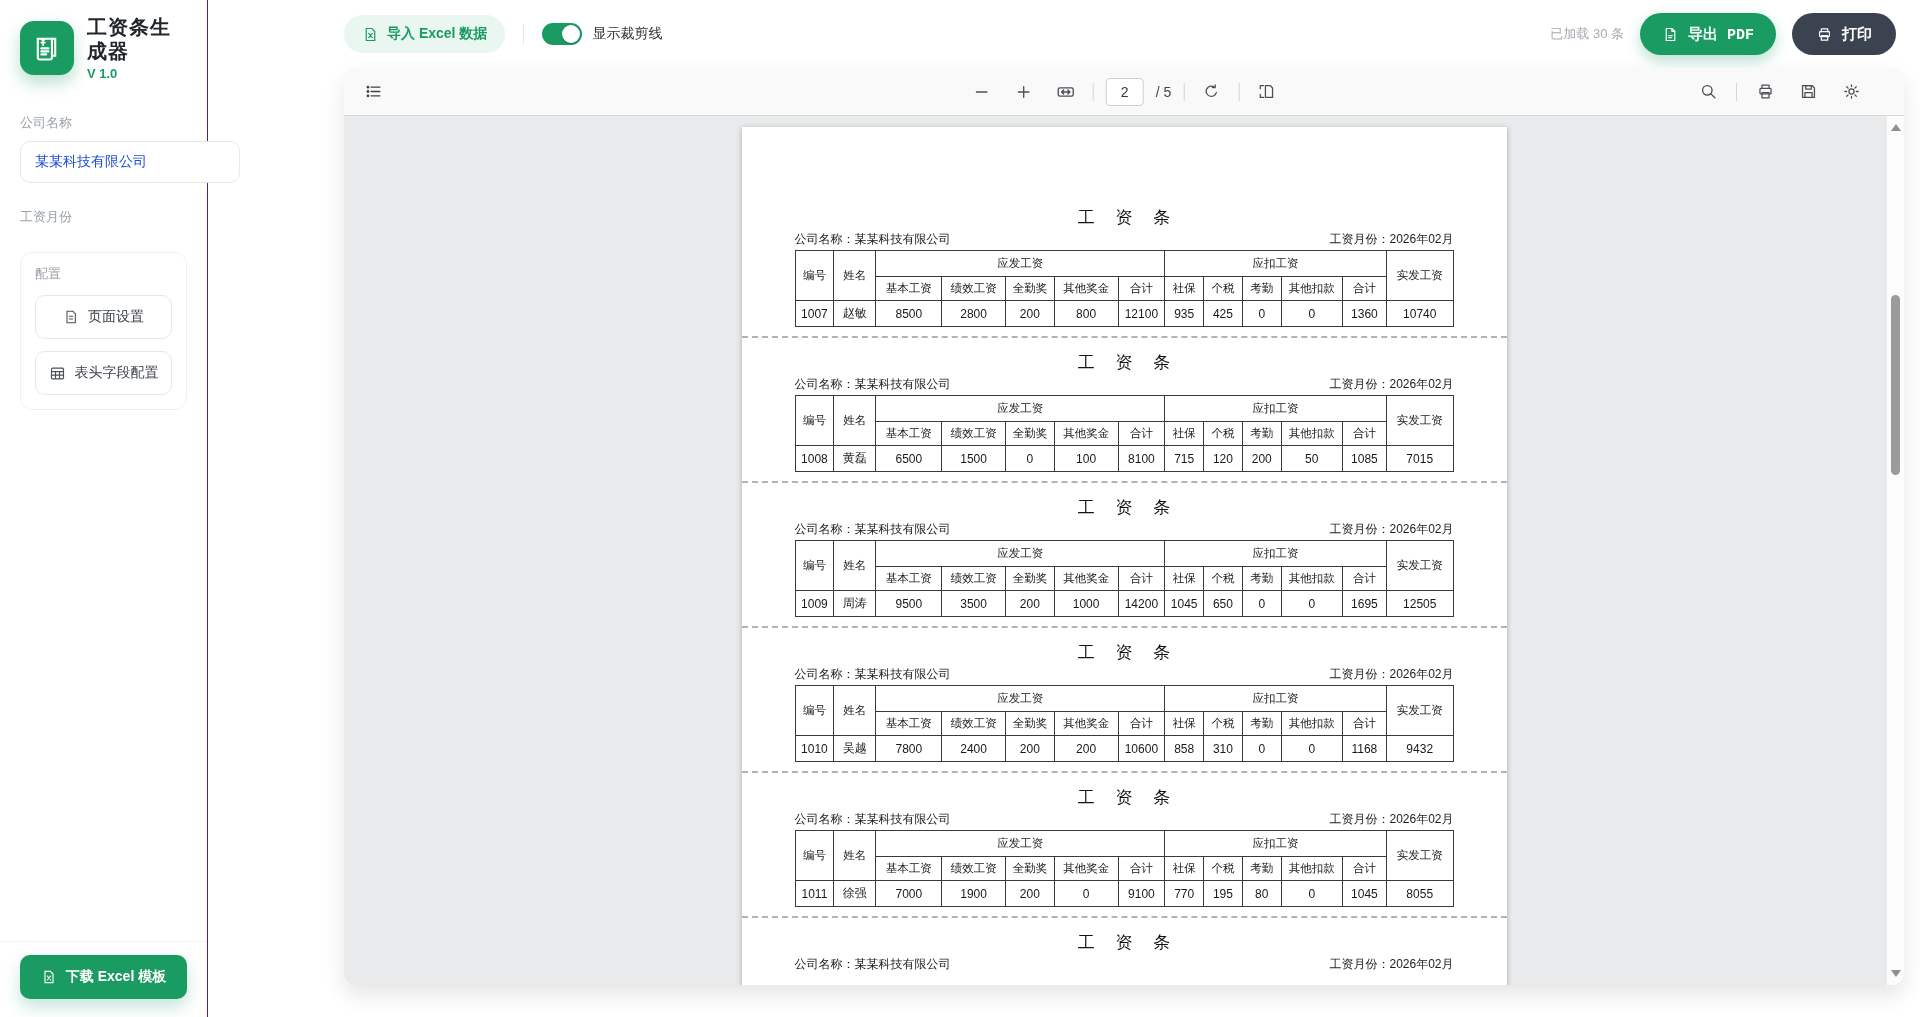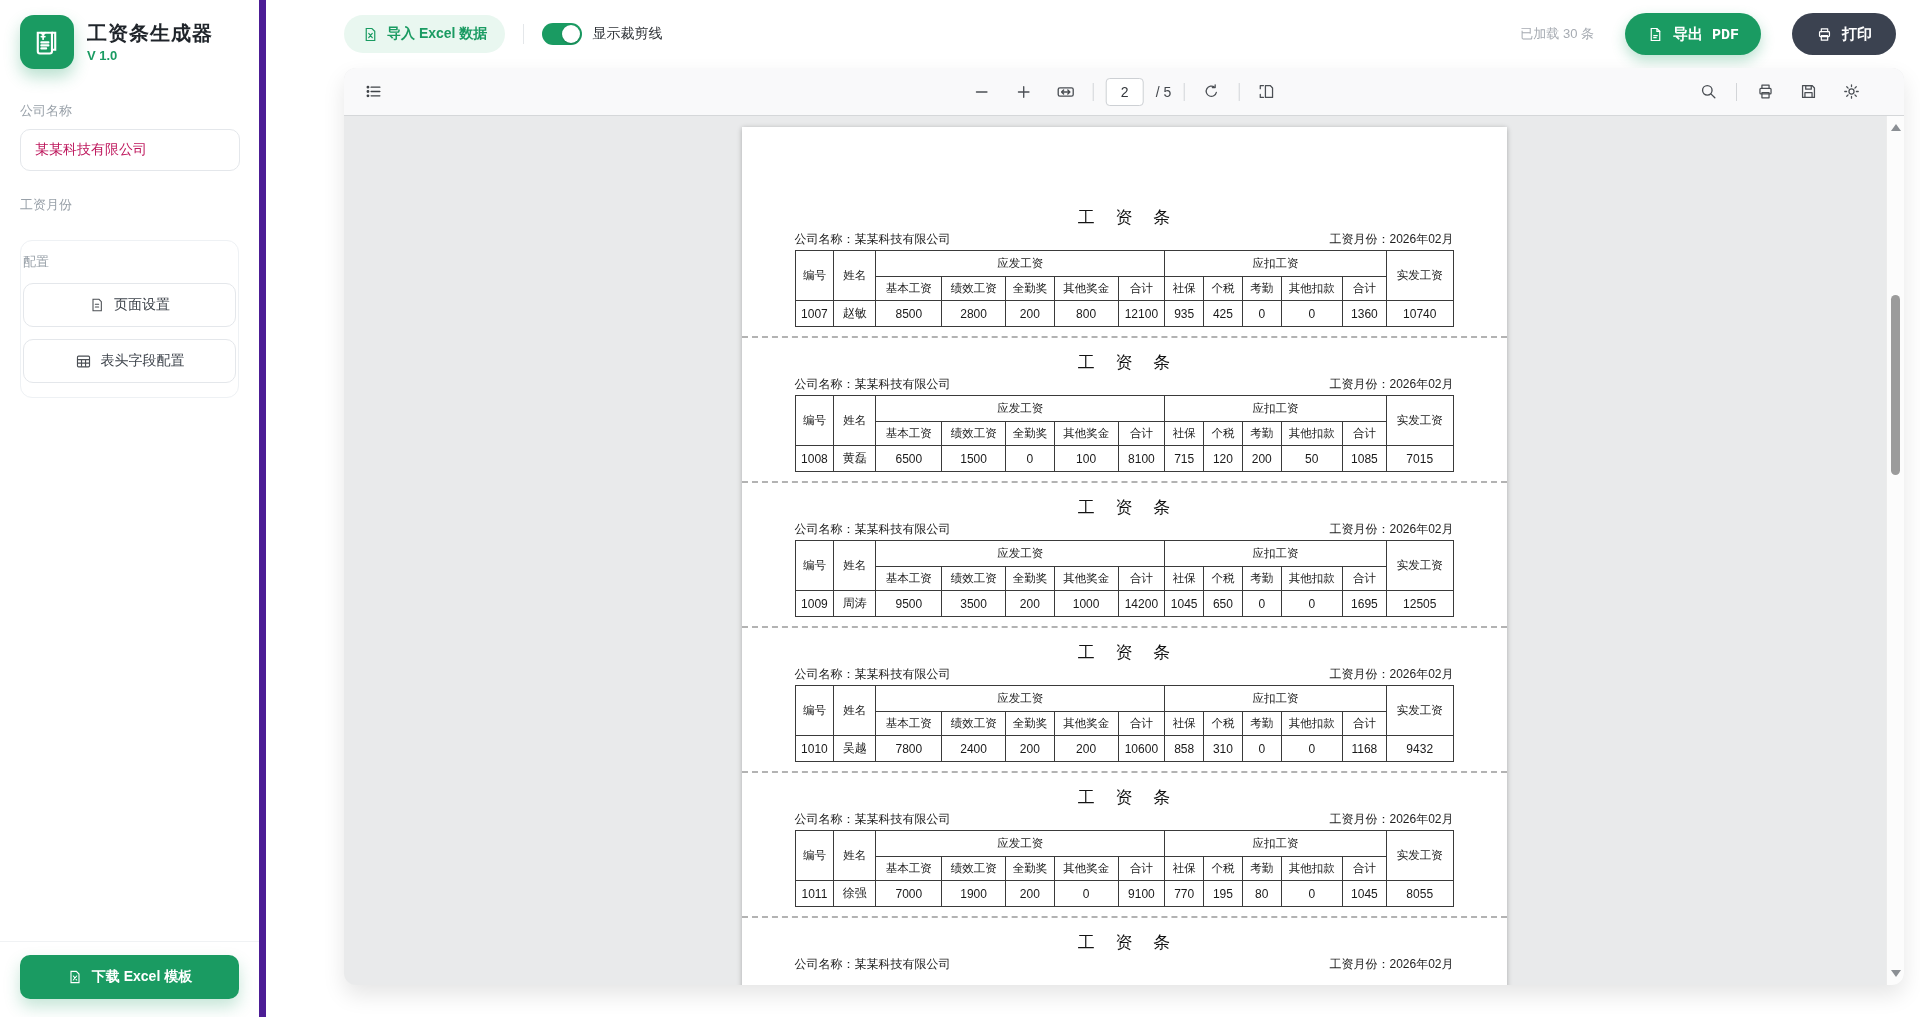--- a/index.html
+++ b/index.html
@@ -7,54 +7,54 @@
     --accent-light:#e9f7f0;
     --dark-btn:#3b4250;
   }
   *{box-sizing:border-box;}
   html,body{margin:0;padding:0;}
   body{
     width:1920px;height:1017px;overflow:hidden;background:#fff;
     font-family:"Liberation Sans","DejaVu Sans",sans-serif;color:#2f3338;
   }
   
-  .sidebar{position:fixed;left:0;top:0;bottom:0;width:266px;background:#fff;
-    border-right:7px solid #4c1d95;z-index:10;}
+  .sidebar{position:fixed;left:0;top:0;bottom:0;width:208px;background:#fff;
+    border-right:1px solid #4c1d95;z-index:10;}
   .brand{display:flex;align-items:center;gap:13px;padding:15px 20px 8px;}
   .logo{width:54px;height:54px;border-radius:14px;background:var(--accent);
     display:flex;align-items:center;justify-content:center;flex:none;
     box-shadow:0 8px 16px rgba(26,155,98,.30);}
   .brand-name{font-size:20px;font-weight:bold;color:#1f242a;letter-spacing:1px;line-height:24px;}
   .brand-ver{font-size:13px;font-weight:bold;color:var(--accent);margin-top:3px;}
   .field-label{margin:25px 20px 9px;font-size:13px;color:#99a1a9;}
   .text-input{display:block;margin:0 20px;width:220px;height:42px;border:1px solid #e4e7eb;
-    border-radius:10px;padding:0 14px;font-size:14px;color:#be185d;background:#fff;outline:none;
+    border-radius:10px;padding:0 14px;font-size:14px;color:#1d4ed8;background:#fff;outline:none;
     font-family:inherit;}
-  .config-card{margin:26px 20px 0;border:1px solid #eef1f4;border-radius:12px;padding:12px 2px 14px;}
+  .config-card{margin:26px 20px 0;border:1px solid #eef1f4;border-radius:12px;padding:12px 14px 14px;}
   .config-title{font-size:13px;color:#99a1a9;}
   .config-btn{margin-top:12px;width:100%;height:44px;border:1px solid #e4e7eb;border-radius:10px;
     background:#fff;display:flex;align-items:center;justify-content:center;gap:9px;
     font-size:14px;color:#3d434b;cursor:pointer;font-family:inherit;}
   .sidebar-footer{position:absolute;left:0;right:0;bottom:0;border-top:1px solid #f0f2f4;
     padding:13px 20px 18px;background:#fff;}
   .download-btn{width:100%;height:44px;border:none;border-radius:10px;background:var(--accent);
     color:#ffffff;font-size:14px;font-weight:bold;display:flex;align-items:center;justify-content:center;
     gap:9px;cursor:pointer;box-shadow:0 8px 16px rgba(26,155,98,.25);font-family:inherit;}
   
   .main{margin-left:260px;height:100%;}
   .topbar{height:68px;display:flex;align-items:center;padding:0 24px 0 84px;background:#fff;}
   .import-btn{height:38px;padding:0 18px;border:none;border-radius:20px;background:var(--accent-light);
     color:var(--accent);font-size:14px;font-weight:600;display:flex;align-items:center;gap:8px;
     cursor:pointer;font-family:inherit;}
   .tb-sep{width:1px;height:20px;background:#e4e7ea;margin:0 18px;}
   .toggle{width:40px;height:22px;border-radius:11px;background:var(--accent);position:relative;cursor:pointer;flex:none;}
   .toggle-knob{position:absolute;right:2px;top:2px;width:18px;height:18px;border-radius:50%;background:#fff;
     box-shadow:0 1px 2px rgba(0,0,0,.2);}
   .toggle-label{margin-left:10px;font-size:14px;color:#2f3338;}
-  .topbar-right{margin-left:auto;display:flex;align-items:center;gap:31px;justify-content:center;}
+  .topbar-right{margin-left:auto;display:flex;align-items:center;gap:16px;justify-content:center;}
   .loaded-text{font-size:13px;color:#a6abb2;}
   .pill-btn{height:42px;padding:0 22px;border:none;border-radius:21px;color:#fff;font-size:15px;
     font-weight:bold;display:flex;align-items:center;gap:9px;cursor:pointer;font-family:Liberation Mono, monospace;}
   .export-btn{background:var(--accent);box-shadow:0 6px 14px rgba(26,155,98,.30);}
   .print-btn{background:var(--dark-btn);padding:0 24px;}
   
   .viewer{margin:0 16px 0 84px;height:917px;background:#e9eaeb;border-radius:12px;position:relative;
     overflow:hidden;box-shadow:0 10px 22px rgba(0,0,0,.10);}
   .pdf-toolbar{height:48px;background:#f9f9fa;border-bottom:1px solid #d5d7d9;display:flex;
     align-items:center;padding:0 14px;position:relative;z-index:3;}

